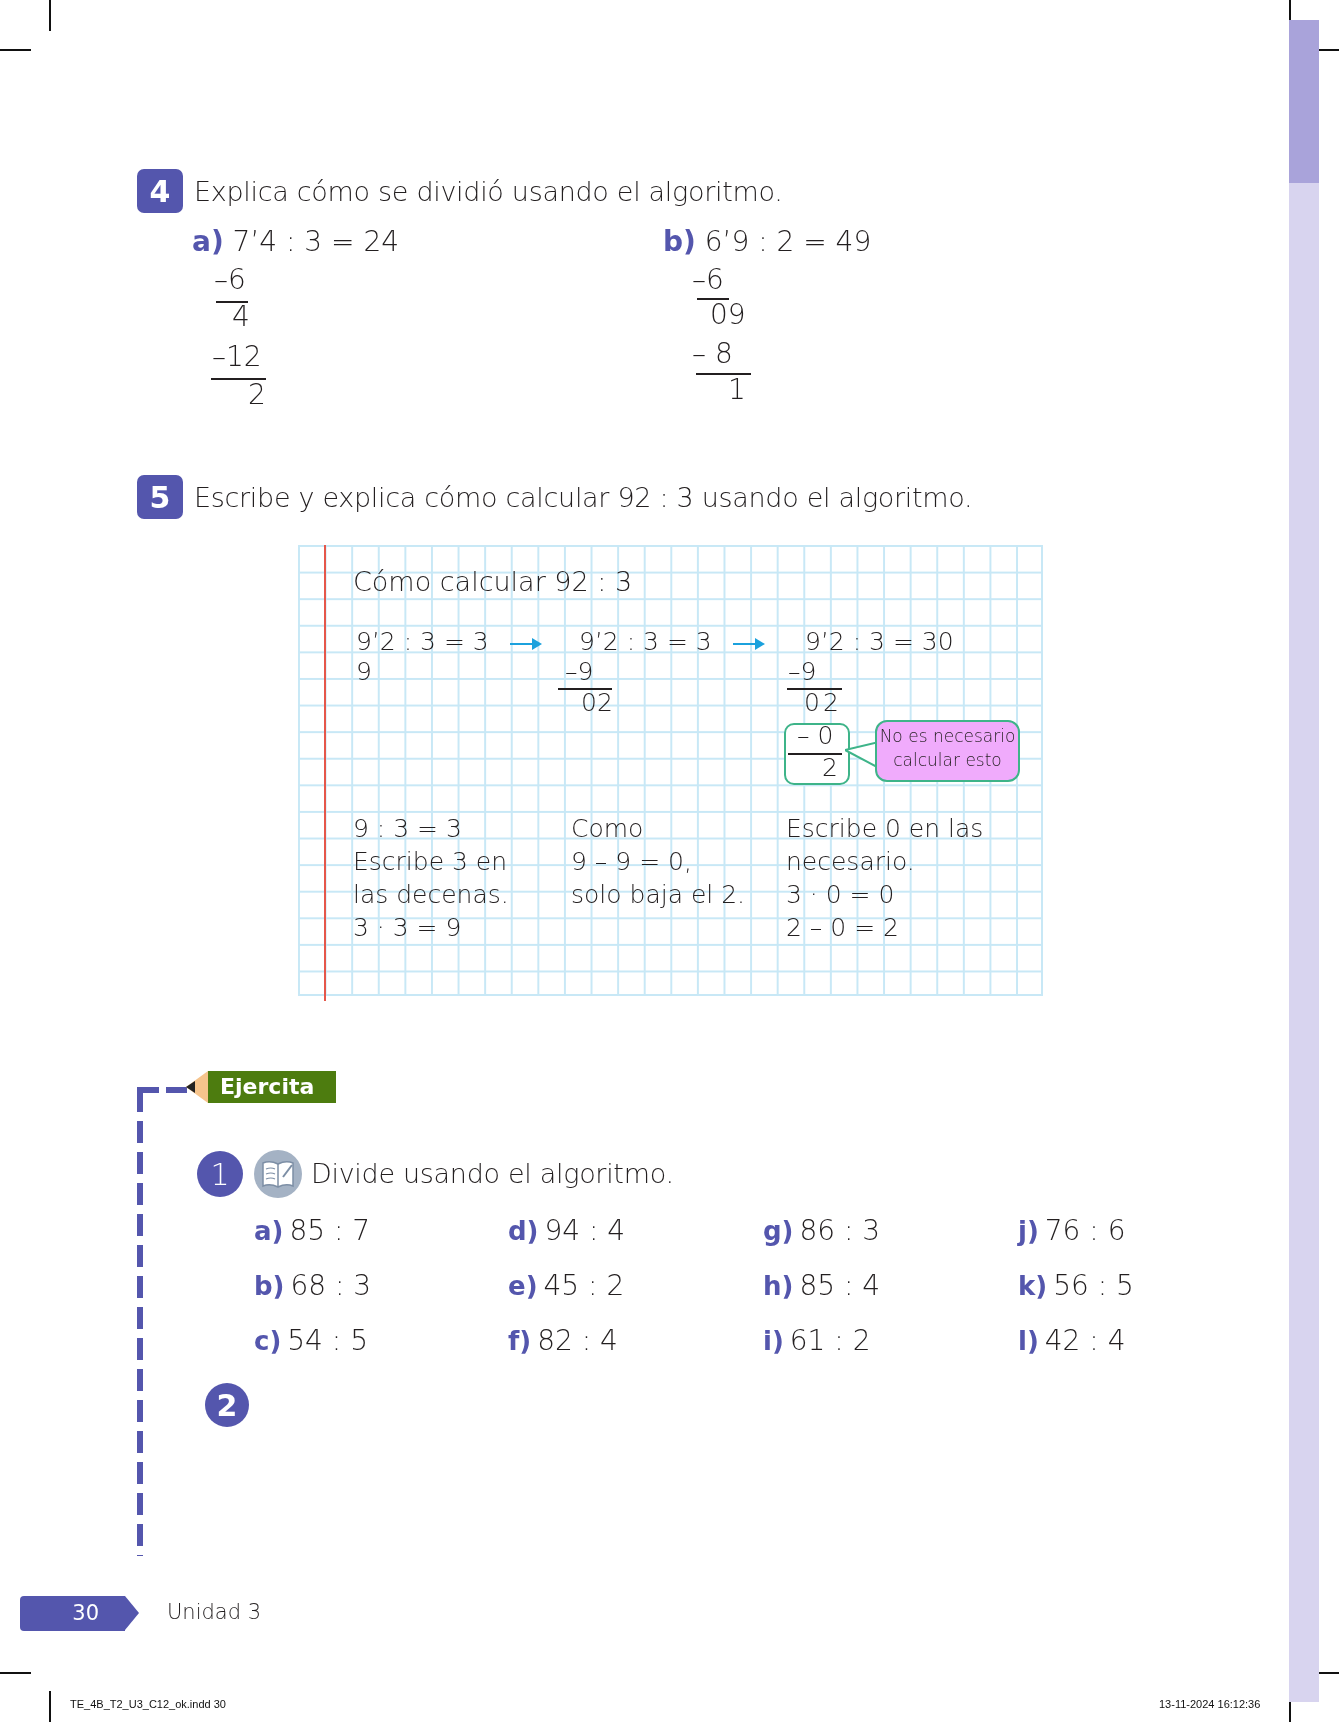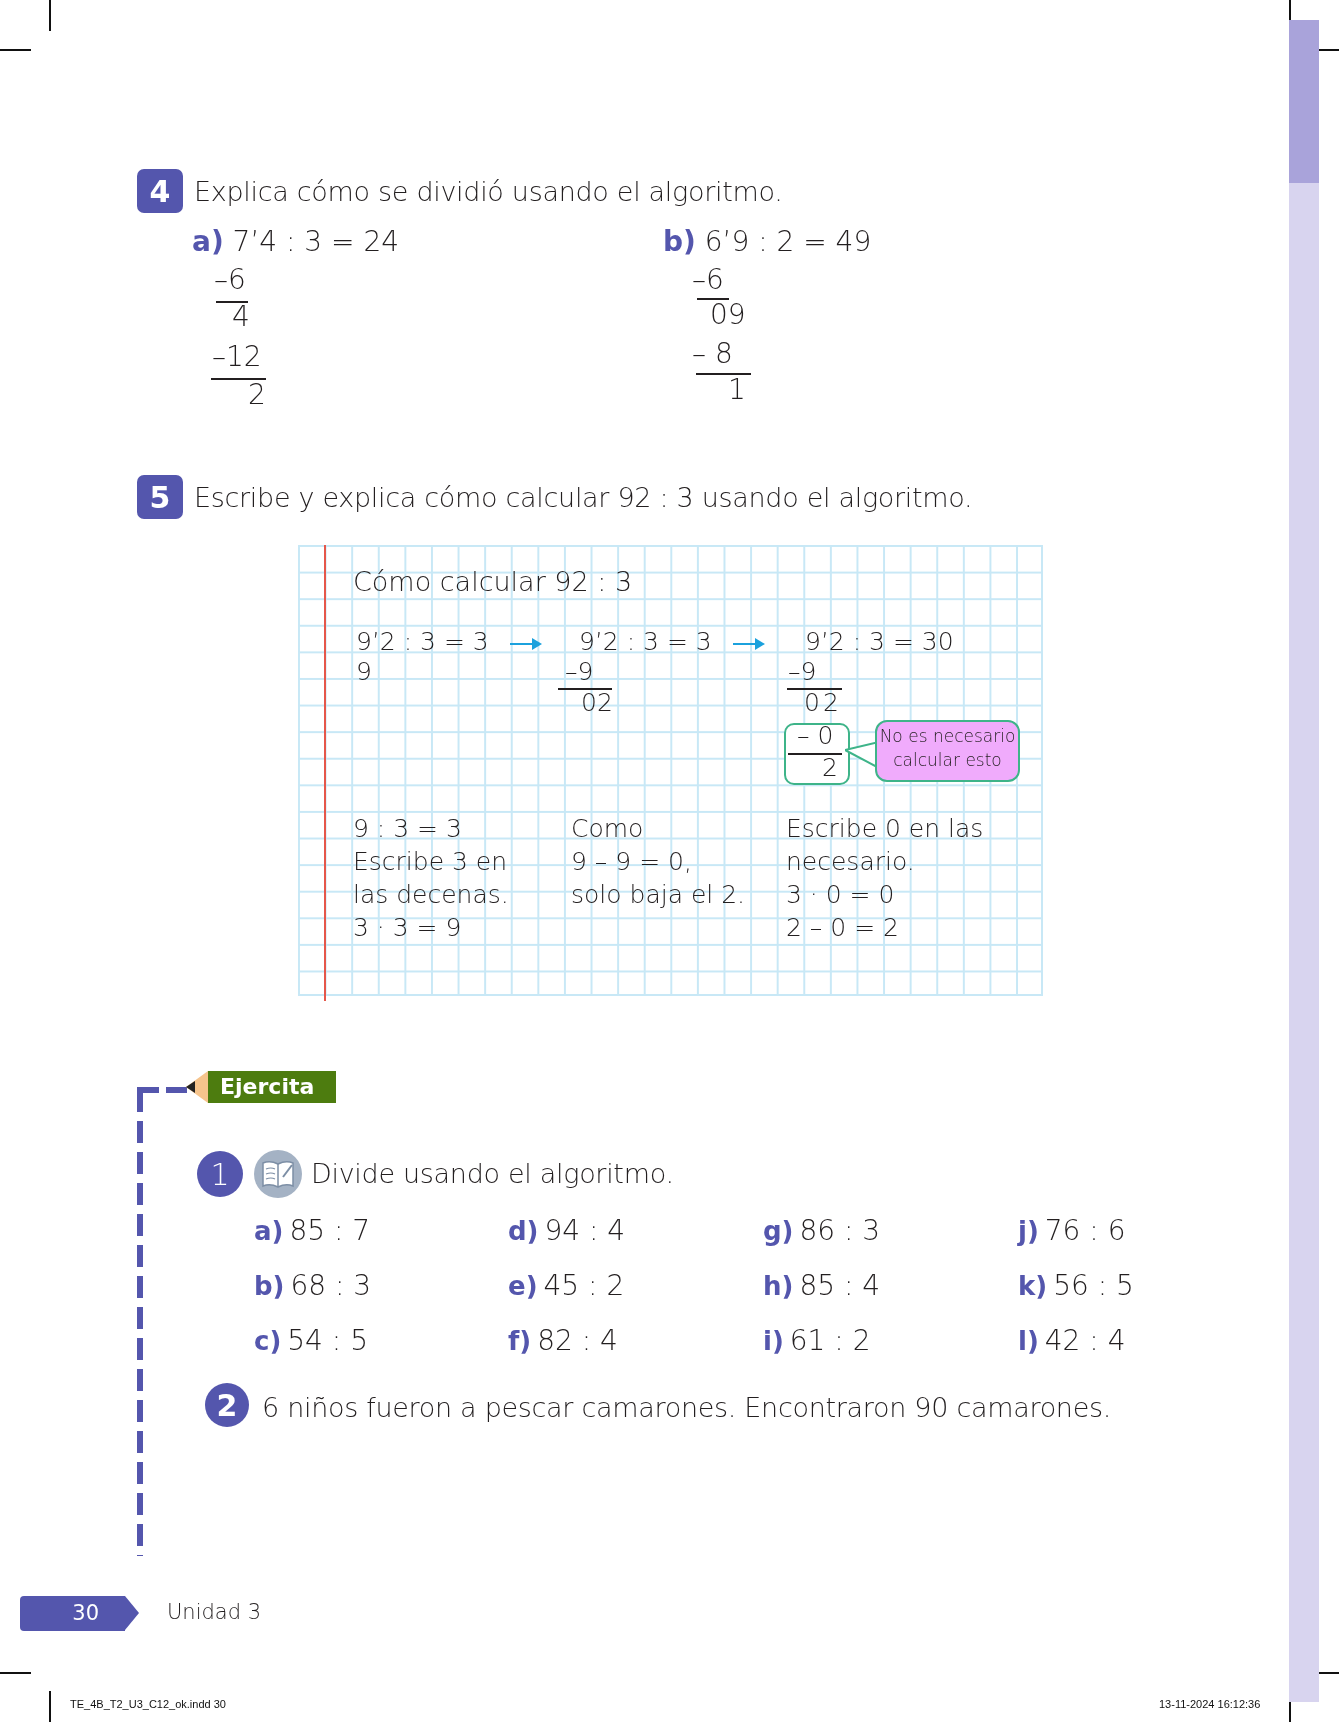--- a/index.html
+++ b/index.html
@@ -194,19 +194,18 @@
 <div class="item" style="left:763px;top:1214px;"><span class="letter">g)</span><span>86 : 3</span></div>
 <div class="item" style="left:763px;top:1269px;"><span class="letter">h)</span><span>85 : 4</span></div>
 <div class="item" style="left:763px;top:1324px;"><span class="letter">i)</span><span>61 : 2</span></div>
 
 <div class="item" style="left:1018px;top:1214px;"><span class="letter">j)</span><span>76 : 6</span></div>
 <div class="item" style="left:1018px;top:1269px;"><span class="letter">k)</span><span>56 : 5</span></div>
 <div class="item" style="left:1018px;top:1324px;text-align:center;"><span class="letter">l)</span><span>42 : 4</span></div>
 
 <div class="circle-num" style="left:205px;top:1383px;width:44px;height:44px;font-weight:bold;">2</div>
 <div class="q-title" style="left:262px;top:1390px;line-height:35px;">
-  <div>6 niños fueron a pescar camarones. Encontraron 90 camarones.</div>
 </div>
 
 <div class="page-tab">30</div>
 <div class="unit-label">Unidad 3</div>
 <div class="slug" style="left:70px;top:1698px;">TE_4B_T2_U3_C12_ok.indd   30</div>
 <div class="slug" style="left:1159px;top:1698px;">13-11-2024   16:12:36</div>
 
 </body></html>

